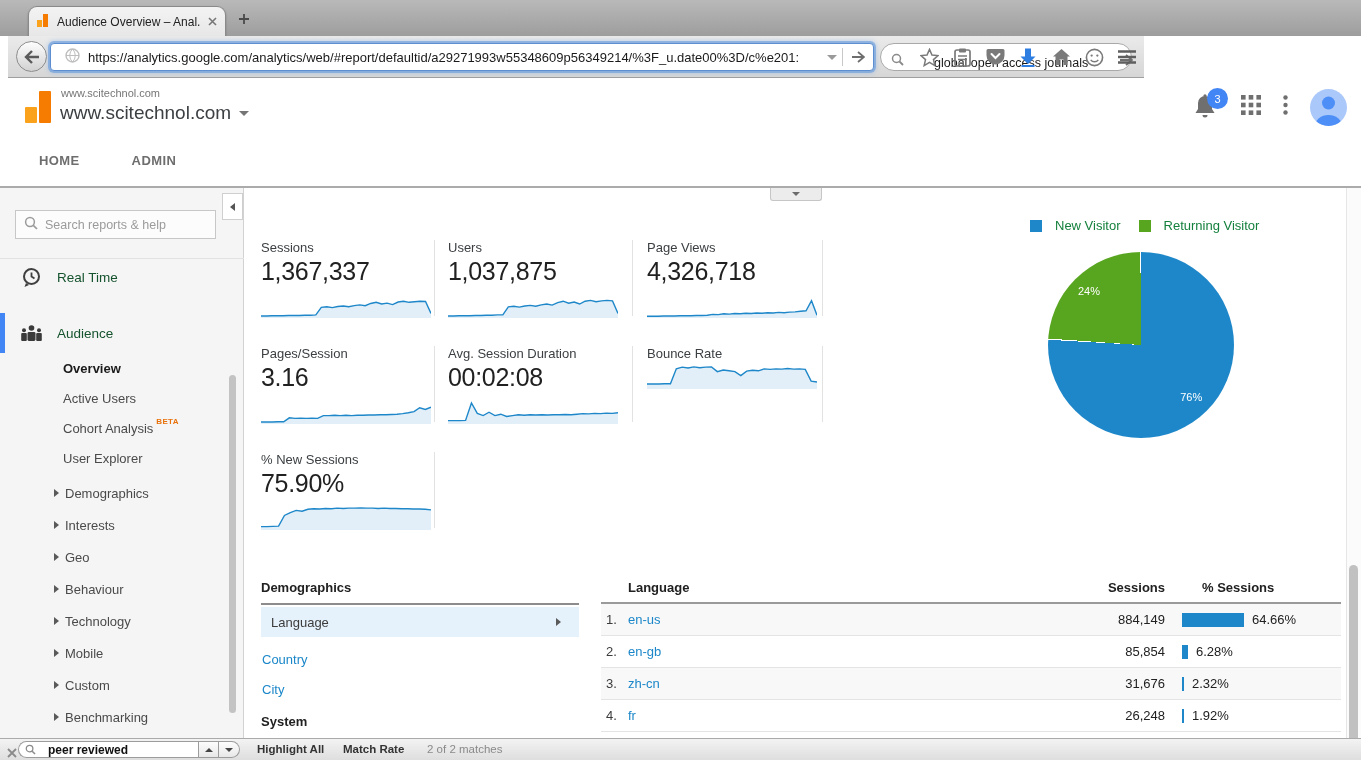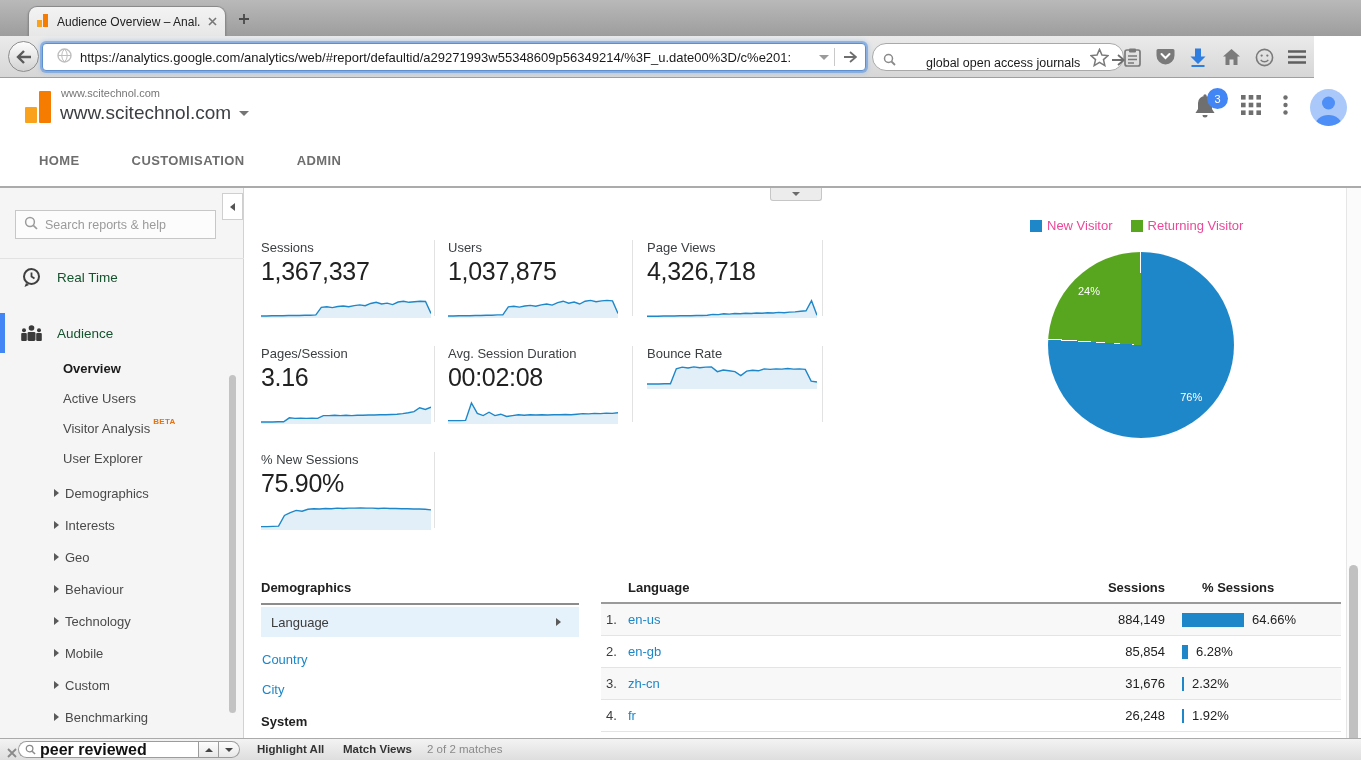--- a/index.html
+++ b/index.html
@@ -12,21 +12,21 @@
   
   #tabbar{ position:absolute; left:0; top:0; width:1361px; height:36px;
     background:linear-gradient(#b9b9b9,#9d9d9d); }
   .tab{ position:absolute; left:28px; top:6px; width:198px; height:30px;
     background:linear-gradient(#f3f3f3,#e7e7e7); border:1px solid #8a8a8a; border-bottom:none;
     border-radius:9px 9px 0 0; display:flex; align-items:center; padding:0 8px; gap:7px;
     box-shadow:0 1px 2px rgba(0,0,0,.25); }
   .tab-title{ font-size:12px; color:#222; white-space:nowrap; overflow:hidden; flex:1; }
   .tab-close svg, .newtab svg{ display:block; }
   .newtab{ position:absolute; left:238px; top:13px; cursor:default; }
-  #toolbar{ position:absolute; left:0; top:36px; width:1314px; height:42px;
+  #toolbar{ position:absolute; left:8px; top:36px; width:1136px; height:42px;
     background:linear-gradient(#ebebeb,#d6d6d6); border-bottom:1px solid #9f9f9f; }
   .back-btn{ position:absolute; left:8px; top:5px; width:31px; height:31px; border-radius:50%;
     background:linear-gradient(#fdfdfd,#d2d2d2); border:1px solid #8d8d8d;
     display:flex; align-items:center; justify-content:center; z-index:3; }
   .urlbar{ position:absolute; left:42px; top:7px; width:824px; height:28px; background:#fff;
     border:1px solid #5d8fd0; border-radius:4px;
     box-shadow:0 0 0 2px rgba(95,150,220,.55), 0 0 5px 2px rgba(120,170,230,.45);
     display:flex; align-items:center; padding-left:12px; }
   .urlbar .globe{ margin:0 8px 0 2px; opacity:.55; }
   .url-input{ flex:1; border:none; outline:none; background:transparent; font-family:"Liberation Sans",sans-serif;
@@ -94,21 +94,21 @@
   .mrow{ display:flex; margin-bottom:30px; }
   .mcell{ border-right:1px solid #e2e2e2; height:76px; }
   .mcell:nth-child(1){ width:174px; }
   .mcell:nth-child(2){ width:198px; padding-left:13px; }
   .mcell:nth-child(3){ width:190px; padding-left:14px; }
   .mlabel{ font-size:13px; color:#3c4043; }
   .mvalue{ font-size:25px; color:#212121; margin:2px 0 4px; letter-spacing:-.3px; }
   .spark svg{ display:block; }
   
   #pie-legend{ position:absolute; left:786px; top:30px; display:flex; gap:18px; }
-  .leg-item{ display:flex; align-items:center; gap:5px; font-size:13px; color:#ec4899; }
+  .leg-item{ display:flex; align-items:center; gap:13px; font-size:13px; color:#15803d; }
   .leg-sw{ width:12px; height:12px; }
   #pie{ position:absolute; left:804px; top:64px; width:186px; height:186px; border-radius:50%; }
   .pie-label{ position:absolute; transform:translate(-50%,-50%); color:#fff; font-size:11px; }
   
   #demo{ position:absolute; left:17px; top:392px; width:318px; }
   .demo-title{ font-size:13px; font-weight:bold; color:#212121; padding-bottom:8px; border-bottom:2px solid #8c8c8c; }
   .demo-selected{ margin-top:2px; height:30px; background:#e5f1fb; display:flex; align-items:center;
     justify-content:space-between; padding:0 12px 0 10px; font-size:13px; color:#3c3c3c; }
   .demo-link{ font-size:13px; color:var(--link); margin-top:15px; padding-left:1px; }
   .demo-sys{ margin-top:17px; font-size:13px; font-weight:bold; color:#212121; padding-bottom:9px; border-bottom:2px solid #8c8c8c; }
@@ -129,21 +129,21 @@
   
   .win-scroll-track{ position:absolute; right:0; top:188px; width:15px; height:550px; background:#fbfbfb; border-left:1px solid #e6e6e6; }
   .win-scroll-thumb{ position:absolute; right:3px; top:377px; width:9px; height:240px; border-radius:5px; background:#c1c1c1; }
   
   #findbar{ position:absolute; left:0; top:738px; width:1361px; height:22px;
     background:linear-gradient(#f3f3f3,#dedede); border-top:1px solid #aaa; }
   .fb-close{ position:absolute; left:7px; top:5px; }
   .fb-field{ position:absolute; left:18px; top:2px; width:180px; height:17px; background:#fff;
     border:1px solid #9c9c9c; border-right:none; border-radius:9px 0 0 9px; display:flex; align-items:center; padding-left:6px; }
   .fb-field input{ border:none; outline:none; background:transparent; font-family:"Liberation Sans",sans-serif;
-    font-size:16px; font-weight:bold; color:#111; margin-left:4px; width:130px; }
+    font-size:12px; font-weight:bold; color:#111; margin-left:12px; width:130px; }
   .fb-btn{ position:absolute; top:2px; width:21px; height:17px; background:linear-gradient(#fdfdfd,#e8e8e8);
     border:1px solid #9c9c9c; display:flex; align-items:center; justify-content:center; }
   .fb-prev{ left:198px; }
   .fb-next{ left:219px; border-left:none; border-radius:0 9px 9px 0; }
   .tri-up-xs{ width:0; height:0; border-left:4px solid transparent; border-right:4px solid transparent; border-bottom:4px solid #444; }
   .tri-down-xs{ width:0; height:0; border-left:4px solid transparent; border-right:4px solid transparent; border-top:4px solid #444; }
   .fb-text{ position:absolute; top:4px; font-size:11.5px; font-weight:bold; color:#333; }
   .fb-highlight{ left:257px; }
   .fb-match{ left:343px; }
   .fb-matches{ left:427px; font-weight:normal; color:#8a8a8a; }
@@ -307,21 +307,20 @@
           <circle cx="18.5" cy="14" r="6.5" fill="#4d8ef7"></circle>
           <path d="M5 37 a13.5 11 0 0 1 27 0 Z" fill="#4d8ef7"></path>
         </svg>
     </span>
   </div>
 </div>
 
 <div id="navbar">
   <div id="nav-items">
       <div class="nav-item">HOME</div>
-      <div class="nav-item">CUSTOMISATION</div>
       <div class="nav-item">ADMIN</div>
     </div>
 </div>
 
 <div id="sidebar">
   <div class="side-search">
     <span>
       <svg width="14" height="14" viewBox="0 0 14 14">
           <circle cx="6" cy="6" r="4.4" fill="none" stroke="#9b9b9b" stroke-width="1.5"></circle>
           <path d="M9.3 9.3 L13 13" stroke="#9b9b9b" stroke-width="1.7"></path>
@@ -363,21 +362,21 @@
   </div>
 
   <ul id="sidebar-sub">
       <li class="active">
         <span>Overview</span>
       </li>
       <li>
         <span>Active Users</span>
       </li>
       <li>
-        <span>Visitor Analysis</span>
+        <span>Cohort Analysis</span>
         <span class="beta">BETA</span>
       </li>
       <li>
         <span>User Explorer</span>
       </li>
     </ul>
   <ul id="sidebar-expand">
       <li>
         <span class="tri-right"></span>
         <span>Demographics</span>
@@ -591,15 +590,15 @@
     </span>
     <input value="peer reviewed" style="">
   </div>
   <div class="fb-btn fb-prev">
       <span class="tri-up-xs"></span>
     </div>
   <div class="fb-btn fb-next">
       <span class="tri-down-xs"></span>
     </div>
   <span class="fb-text fb-highlight">Highlight All</span>
-  <span class="fb-text fb-match">Match Views</span>
+  <span class="fb-text fb-match">Match Rate</span>
   <span class="fb-text fb-matches">2 of 2 matches</span>
 </div>
 
 </body></html>

